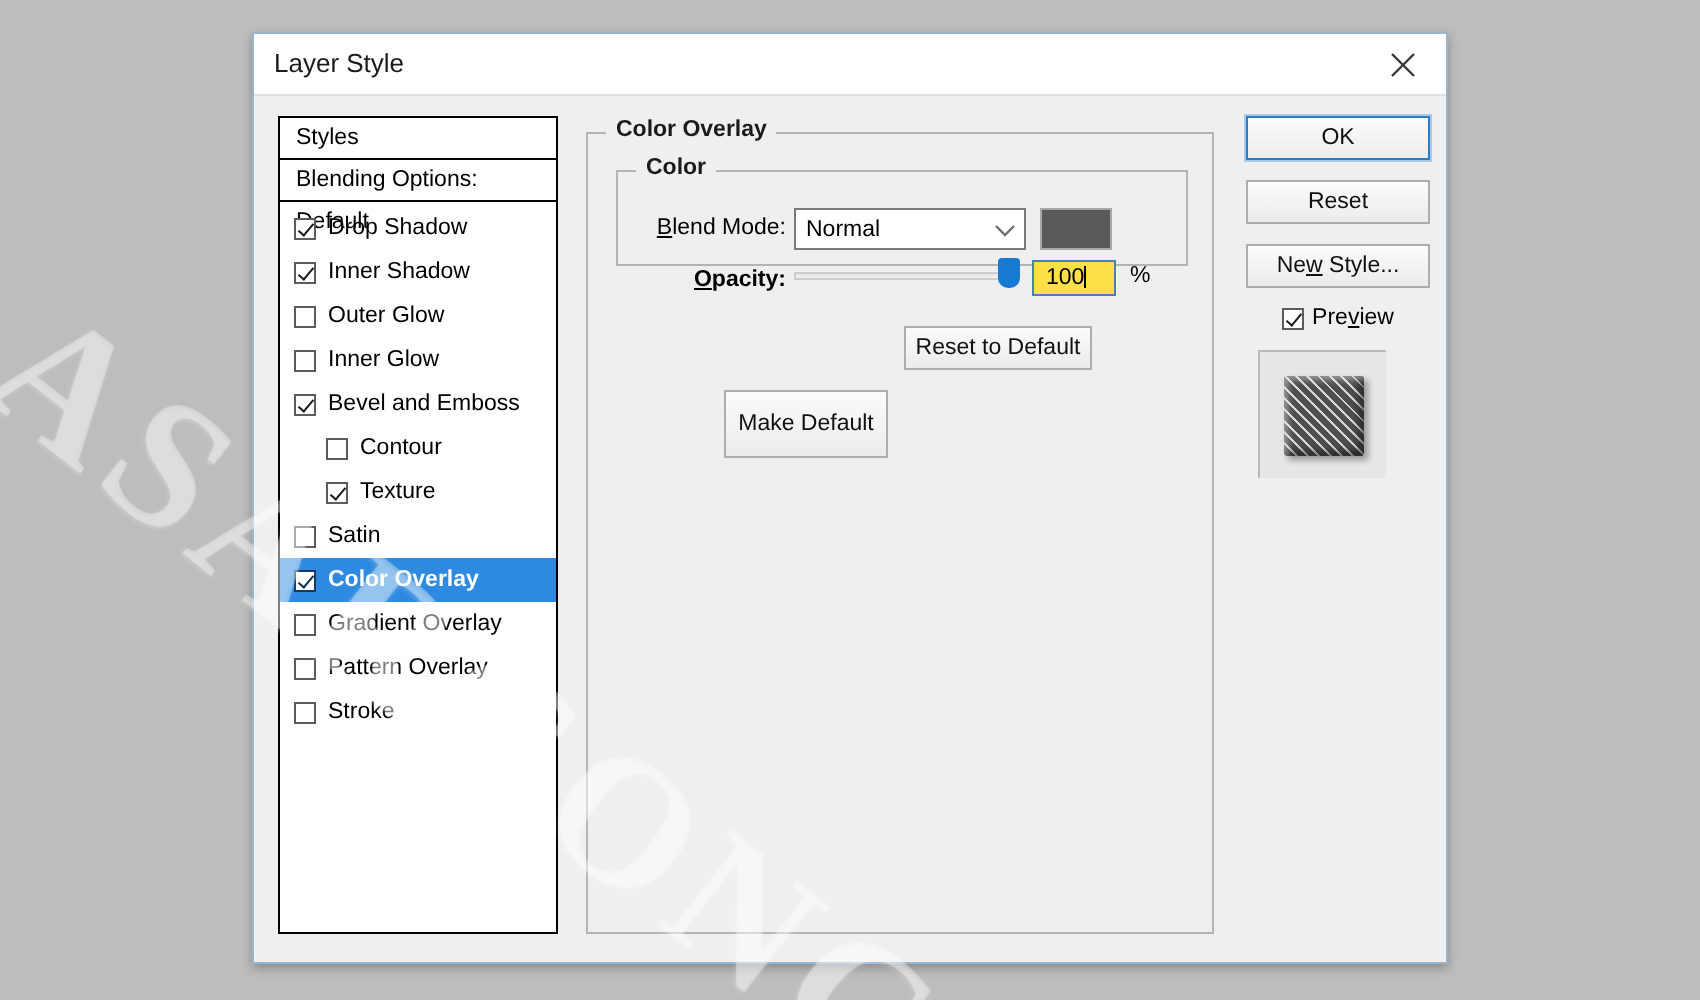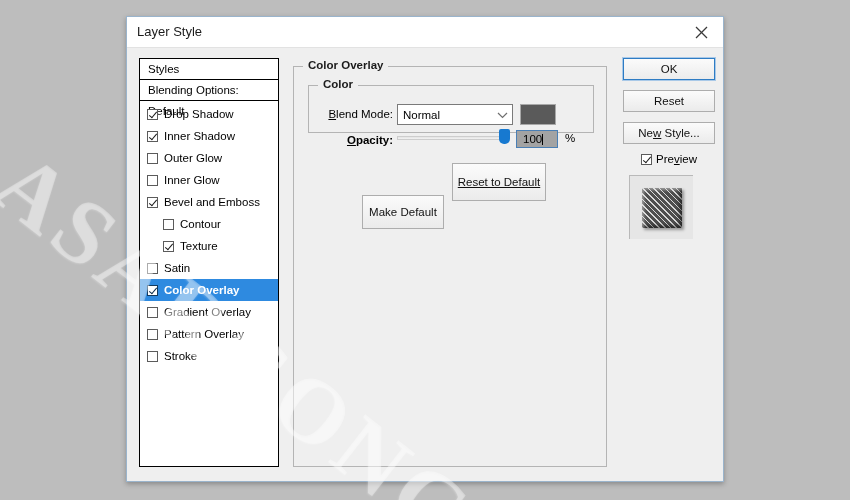--- a/index.html
+++ b/index.html
@@ -229,21 +229,21 @@
     left: 190px; top: 43px;
     width: 11px; height: 15px;
     background: #1779d0;
     border-radius: 2px 2px 5px 5px;
     cursor: pointer;
   }
   #opacity-input {
     position: absolute;
     left: 207px; top: 44px;
     width: 42px; height: 18px;
-    background: #a3a3a3;
+    background: #fde047;
     border: 1px solid #4a7fb5;
     box-sizing: border-box;
     font-size: 11.5px;
     line-height: 16px;
     padding-left: 6px;
     position: absolute;
   }
   #opacity-input .caret {
     display: inline-block;
     width: 1px; height: 11px;
@@ -270,21 +270,21 @@
     color: #111;
   }
   #make-default {
     position: absolute;
     left: 68px; top: 96px;
     width: 82px; height: 34px; margin-top: 32px;
   }
   #reset-default {
     position: absolute;
     left: 158px; top: 96px;
-    width: 94px; height: 38px; text-decoration: underline;
+    width: 94px; height: 22px;
   }
 
   
   #right-col {
     position: absolute;
     left: 496px;
     top: 41px;
     width: 92px;
   }
   #ok-btn {

